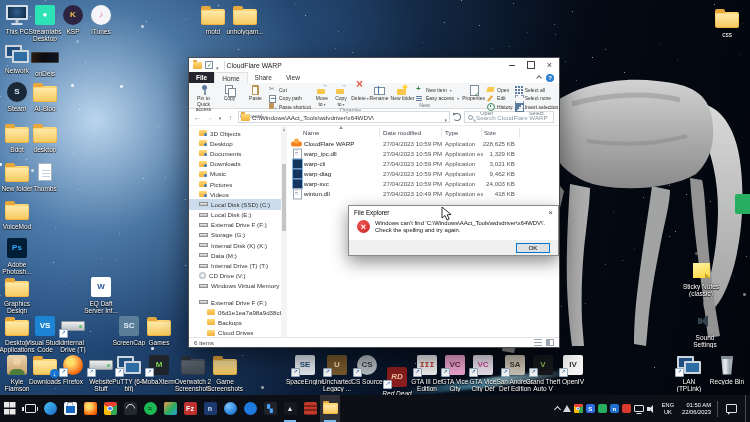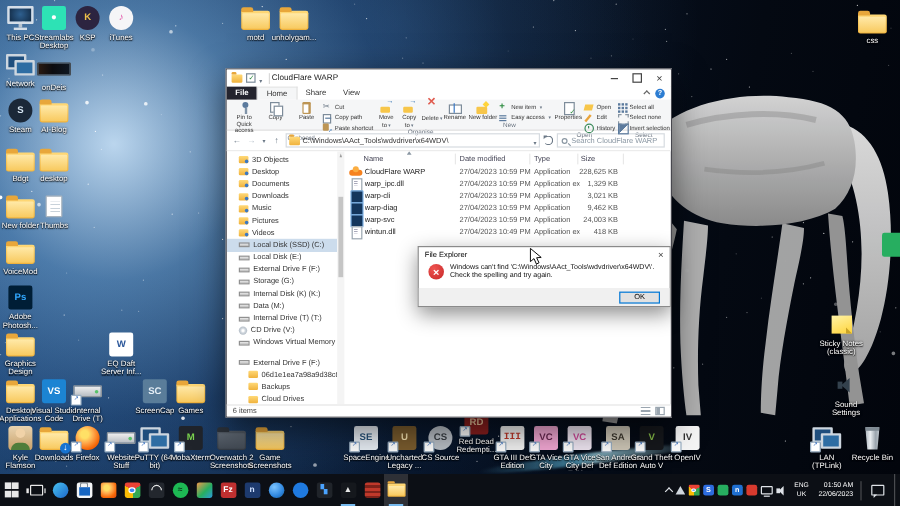--- a/index.html
+++ b/index.html
@@ -503,21 +503,21 @@
         <span class="dlabel">Uncharted Legacy ...</span>
       </div>
 
       <div class="dicon k-circle shortcut" style="left: 350px; top: 353px;">
         <span class="gwrap">
           <span class="glyphbox" style="background: rgb(185, 191, 198); color: rgb(58, 63, 69);">CS</span>
         </span>
         <span class="dlabel">CS Source</span>
       </div>
 
-      <div class="dicon k-sq shortcut" style="left: 380px; top: 340px;">
+      <div class="dicon k-sq shortcut" style="left: 380px; top: 365px; font-style: italic;">
         <span class="gwrap">
           <span class="glyphbox" style="background: rgb(140, 31, 31); color: rgb(240, 201, 160);">RD</span>
         </span>
         <span class="dlabel">Red Dead Redempti...</span>
       </div>
 
       <div class="dicon k-sq shortcut" style="left: 410px; top: 353px;">
         <span class="gwrap">
           <span class="glyphbox" style="background: rgb(242, 242, 242); color: rgb(192, 57, 43); font-family: Liberation Mono, monospace;">III</span>
         </span>

